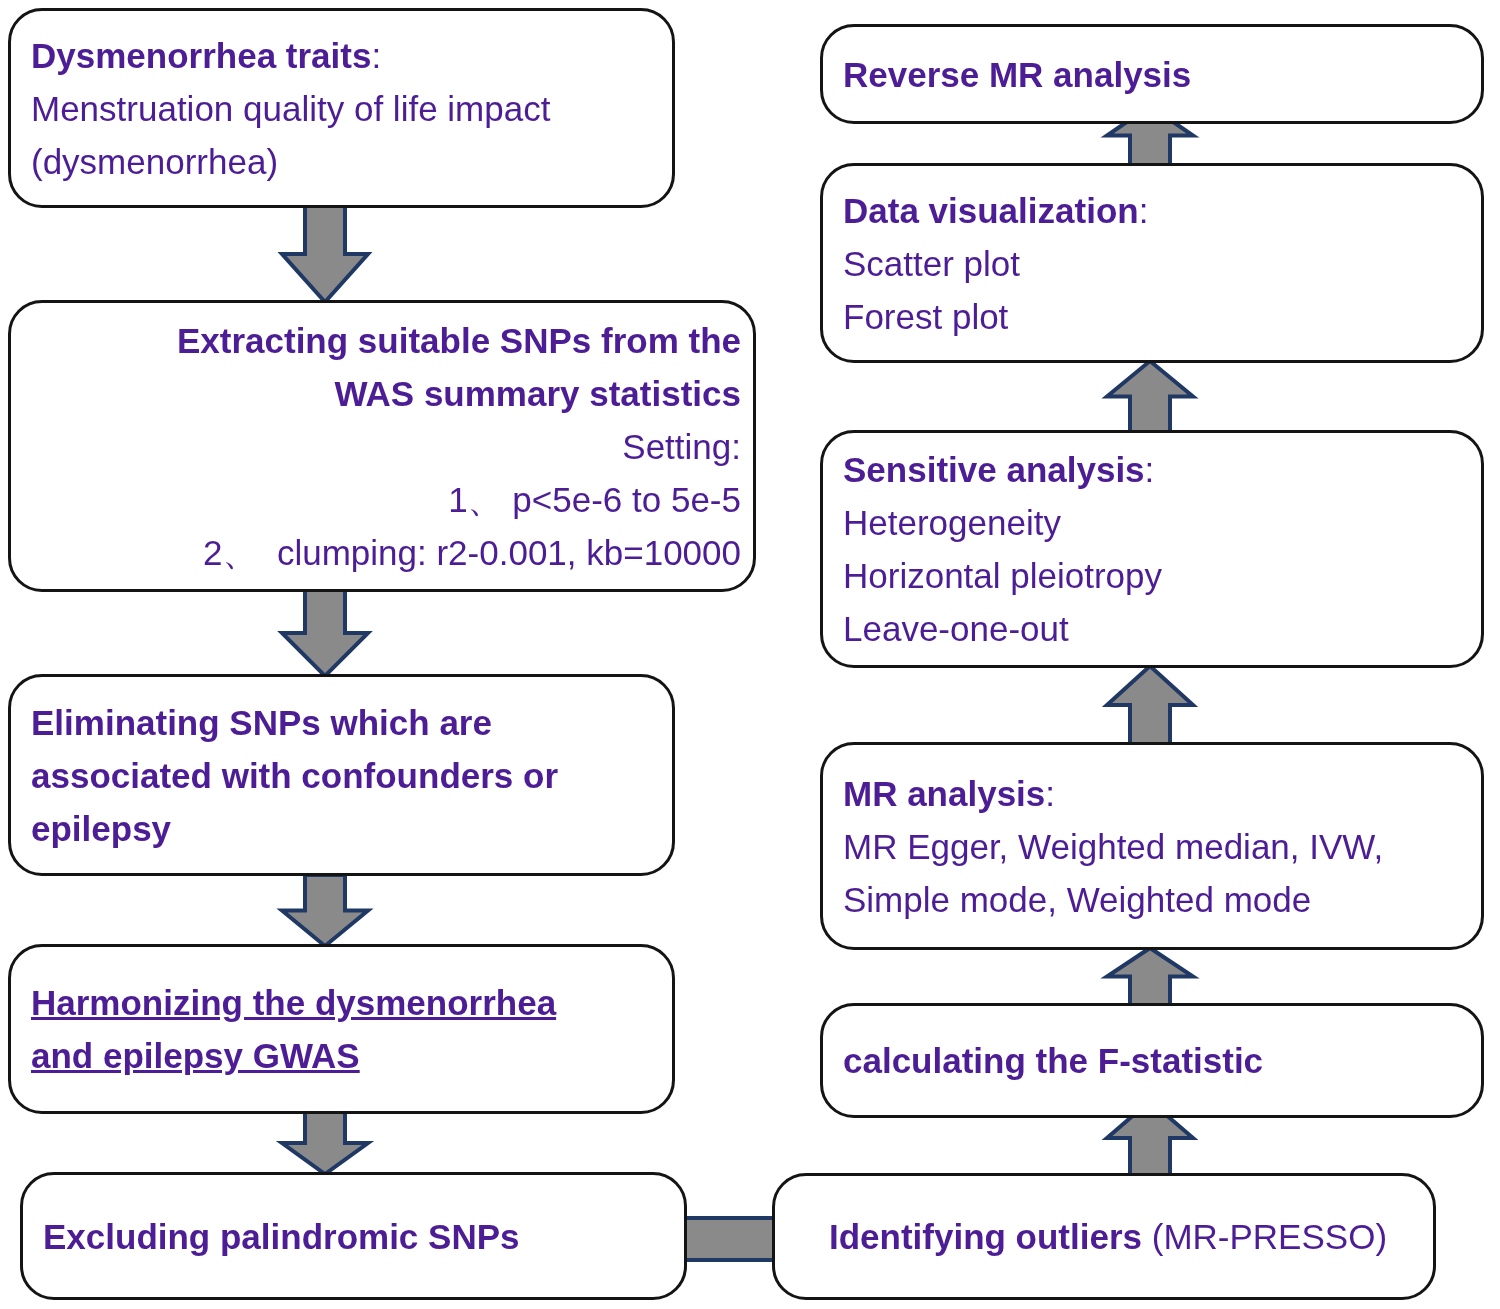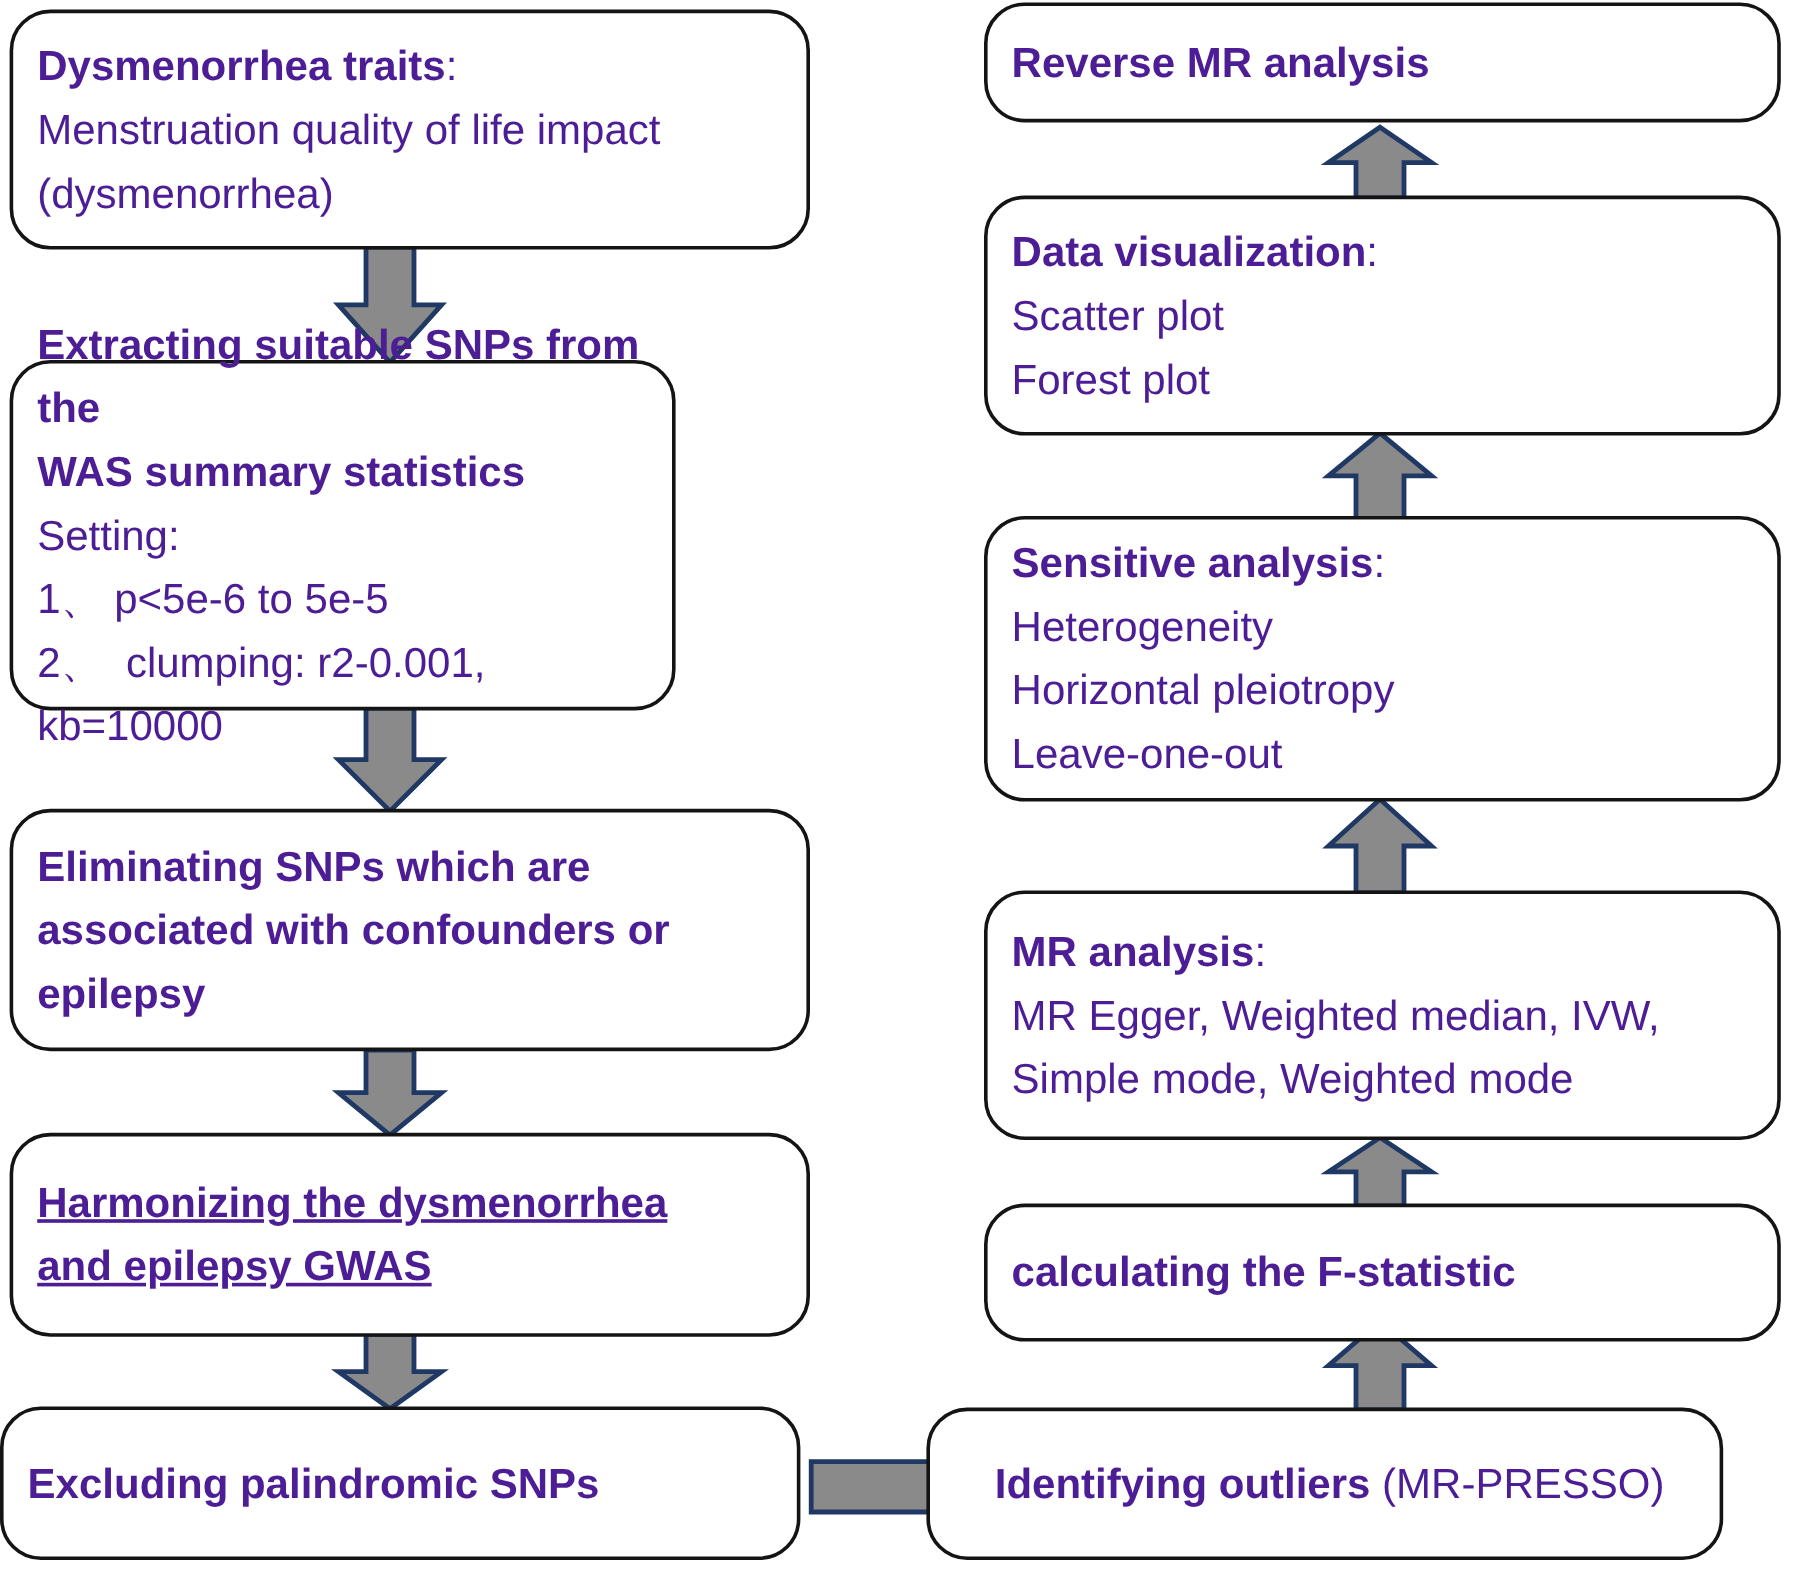--- a/index.html
+++ b/index.html
@@ -47,21 +47,21 @@
   <div class="box" style="left:8px; top:8px; width:667px; height:200px;">
     <div class="line"><span class="b">Dysmenorrhea traits</span><span>:</span></div>
     <div class="line">Menstruation quality of life impact</div>
     <div class="line">(dysmenorrhea)</div>
   </div>
 
   <svg class="arrow" style="left:282px; top:206px; width:86px; height:96px;" viewBox="0 0 86 90" preserveAspectRatio="none">
     <polygon points="23,0 63,0 63,45 86,45 43,90 0,45 23,45" vector-effect="non-scaling-stroke"></polygon>
   </svg>
 
-  <div class="box" style="left:8px; top:300px; width:555px; height:292px;">
+  <div class="box" style="left:8px; top:300px; width:748px; height:292px;align-items:flex-end;">
     <div class="line b">Extracting suitable SNPs from the</div>
     <div class="line b">WAS summary statistics</div>
     <div class="line">Setting:</div>
     <div class="line">1、 p&lt;5e-6 to 5e-5</div>
     <div class="line">2、  clumping: r2-0.001, kb=10000</div>
   </div>
 
   <svg class="arrow" style="left:282px; top:590px; width:86px; height:86px;" viewBox="0 0 86 90" preserveAspectRatio="none">
     <polygon points="23,0 63,0 63,45 86,45 43,90 0,45 23,45" vector-effect="non-scaling-stroke"></polygon>
   </svg>
@@ -78,29 +78,29 @@
 
   <div class="box" style="left:8px; top:944px; width:667px; height:170px;text-decoration:underline;">
     <div class="line b">Harmonizing the dysmenorrhea</div>
     <div class="line b">and epilepsy GWAS</div>
   </div>
 
   <svg class="arrow" style="left:282px; top:1112px; width:86px; height:62px;" viewBox="0 0 86 90" preserveAspectRatio="none">
     <polygon points="23,0 63,0 63,45 86,45 43,90 0,45 23,45" vector-effect="non-scaling-stroke"></polygon>
   </svg>
 
-  <div class="box" style="left:0; top:1172px; width:667px; height:128px;">
+  <div class="box" style="left:20px; top:1172px; width:667px; height:128px;">
     <div class="line b">Excluding palindromic SNPs</div>
   </div>
 
   <svg class="arrow" style="left:676px; top:1197px; width:144px; height:84px;" viewBox="0 0 135 84" preserveAspectRatio="none">
     <polygon points="0,21 98,21 98,0 135,42 98,84 98,63 0,63" vector-effect="non-scaling-stroke"></polygon>
   </svg>
 
-  <div class="box" style="left:820px; top:2px; width:664px; height:100px;">
+  <div class="box" style="left:820px; top:24px; width:664px; height:100px;">
     <div class="line b">Reverse MR analysis</div>
   </div>
 
   <svg class="arrow" style="left:1107px; top:106px; width:86px; height:59px;" viewBox="0 0 86 90" preserveAspectRatio="none">
     <polygon points="43,0 86,45 63,45 63,90 23,90 23,45 0,45" vector-effect="non-scaling-stroke"></polygon>
   </svg>
 
   <div class="box" style="left:820px; top:163px; width:664px; height:200px;">
     <div class="line"><span class="b">Data visualization</span><span>:</span></div>
     <div class="line">Scatter plot</div>

